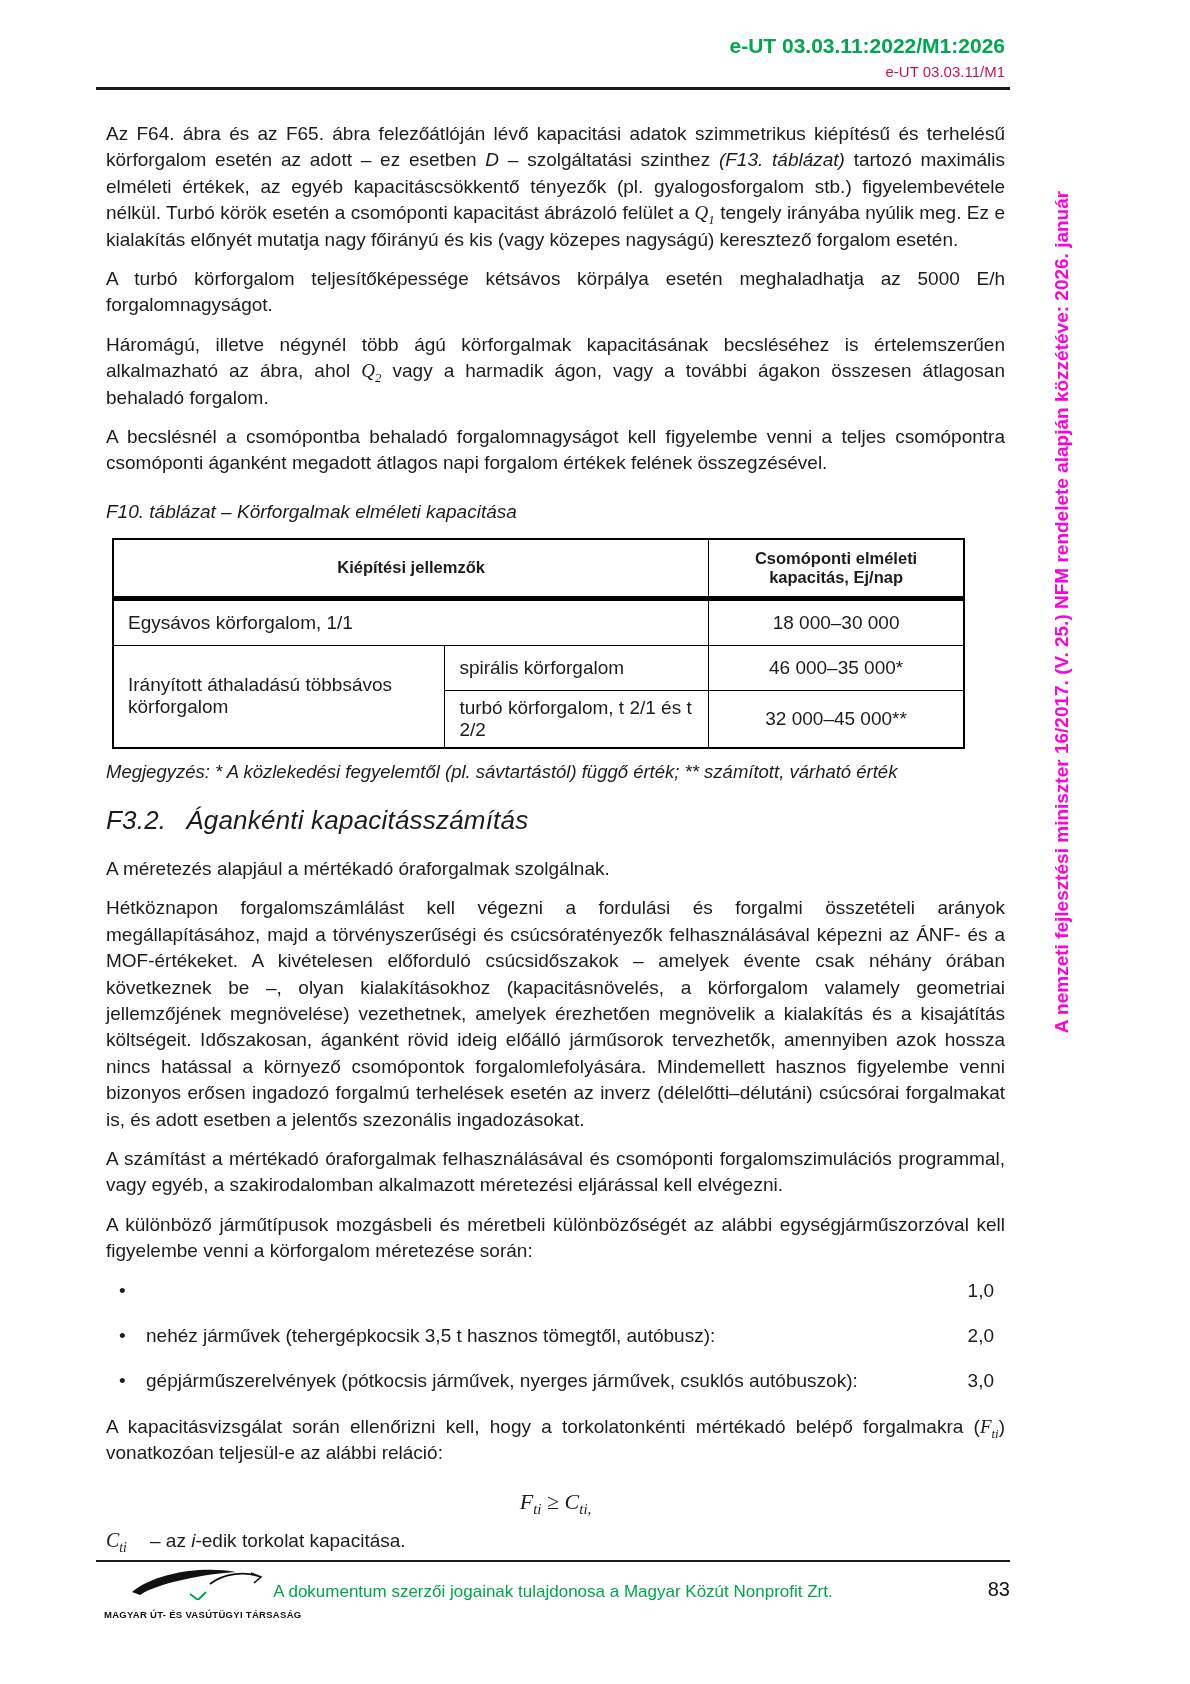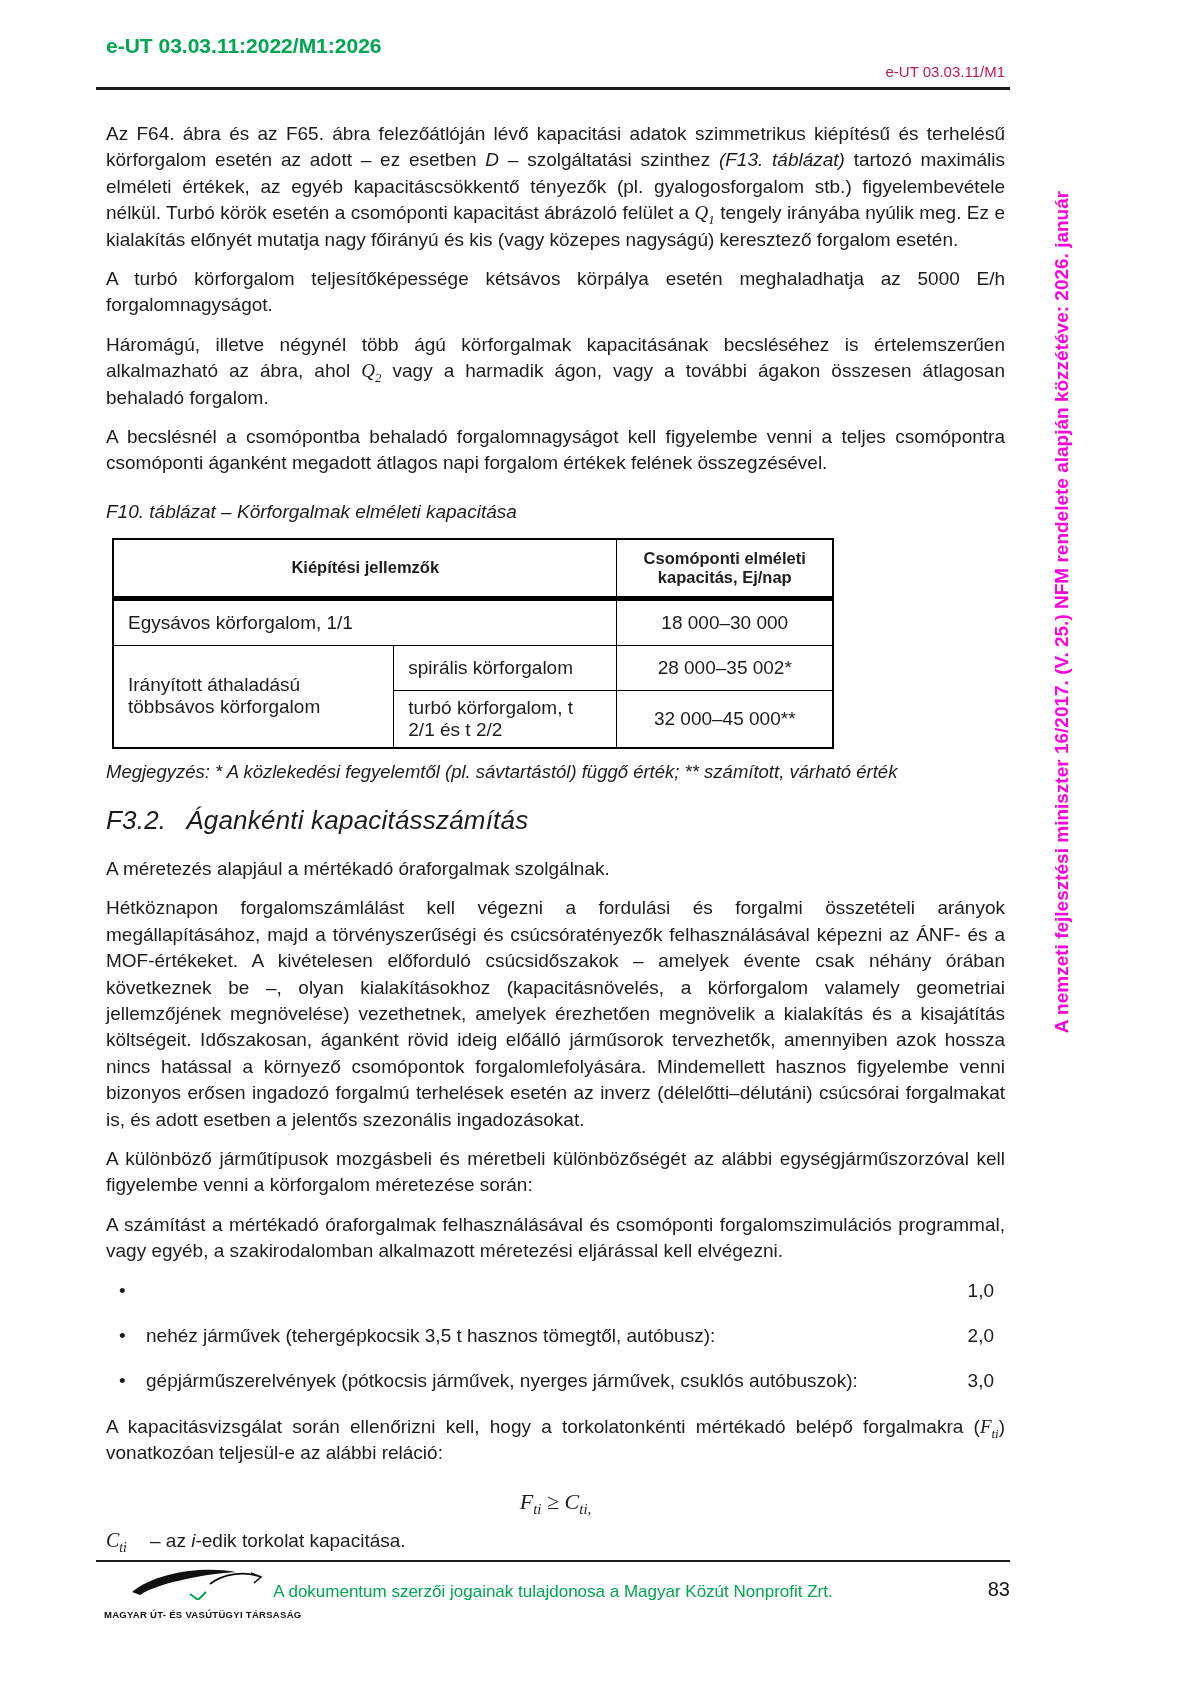--- a/index.html
+++ b/index.html
@@ -6,41 +6,41 @@
   .page{
     position:relative;
     width:1190px;height:1684px;
     background:#ffffff;
     font-family:"Liberation Sans","DejaVu Sans",sans-serif;
     color:#1c1c1c;
     overflow:hidden;
   }
   .content{position:absolute;left:106px;top:0;width:899px;}
   .doc-code-primary{
-    margin-top:34px;text-align:left;
+    margin-top:34px;text-align:right;
     font-size:21px;font-weight:bold;color:#00a651;
   }
   .doc-code-secondary{
     margin-top:5px;text-align:right;font-size:15px;color:#be185d;
   }
   .header-rule{height:3px;background:#1a1a1a;margin:7px -5px 0 -10px;}
   .bodytext{margin-top:31px;}
   p.para{
     margin:0 0 13px 0;
     font-size:19px;line-height:26.4px;
     text-align:justify;
   }
   .it{font-style:italic;}
   .sf{font-family:"Liberation Serif","DejaVu Serif",serif;}
   sub{font-size:68%;line-height:0;}
   .table-caption{
     margin:24px 0 15px 0;font-size:19px;font-style:italic;text-align:left;
   }
   table.cap-table{
-    width:722px;border-collapse:collapse;border:2px solid #000;margin:0 0 12px 6px;
+    width:853px;border-collapse:collapse;border:2px solid #000;margin:0 0 12px 6px;
   }
   table.cap-table th, table.cap-table td{
     border:1px solid #000;padding:6px 14px;vertical-align:middle;
   }
   table.cap-table tr.head th{
     font-size:16.5px;font-weight:bold;text-align:center;
     border-bottom:5px solid #000;padding:6px 10px;height:44px;
   }
   table.cap-table td{font-size:19px;height:32px;}
   table.cap-table td.num{text-align:center;}
@@ -116,39 +116,39 @@
             <th colspan="2" class="col-ab">Kiépítési jellemzők</th>
             <th class="col-c">Csomóponti elméleti kapacitás, Ej/nap</th>
           </tr>
           <tr>
             <td colspan="2">Egysávos körforgalom, 1/1</td>
             <td class="num">18 000–30 000</td>
           </tr>
           <tr>
             <td rowspan="2" class="col-a">Irányított áthaladású többsávos körforgalom</td>
             <td class="col-b">spirális körforgalom</td>
-            <td class="num col-c">28 000–35 002*</td>
+            <td class="num col-c">46 000–35 000*</td>
           </tr>
           <tr>
             <td>turbó körforgalom, t 2/1 és t 2/2</td>
             <td class="num">32 000–45 000**</td>
           </tr>
         </tbody>
       </table>
 
       <div class="table-note">Megjegyzés: * A közlekedési fegyelemtől (pl. sávtartástól) függő érték; ** számított, várható érték</div>
 
       <div class="section-heading">
         <span class="sec-num">F3.2.</span><span>Ágankénti kapacitásszámítás</span>
       </div>
 
       <p class="para">A méretezés alapjául a mértékadó óraforgalmak szolgálnak.</p>
       <p class="para">Hétköznapon forgalomszámlálást kell végezni a fordulási és forgalmi összetételi arányok megállapításához, majd a törvényszerűségi és csúcsóratényezők felhasználásával képezni az ÁNF- és a MOF-értékeket. A kivételesen előforduló csúcsidőszakok – amelyek évente csak néhány órában következnek be –, olyan kialakításokhoz (kapacitásnövelés, a körforgalom valamely geometriai jellemzőjének megnövelése) vezethetnek, amelyek érezhetően megnövelik a kialakítás és a kisajátítás költségeit. Időszakosan, áganként rövid ideig előálló járműsorok tervezhetők, amennyiben azok hossza nincs hatással a környező csomópontok forgalomlefolyására. Mindemellett hasznos figyelembe venni bizonyos erősen ingadozó forgalmú terhelések esetén az inverz (délelőtti–délutáni) csúcsórai forgalmakat is, és adott esetben a jelentős szezonális ingadozásokat.</p>
+      <p class="para">A számítást a mértékadó óraforgalmak felhasználásával és csomóponti forgalomszimulációs programmal, vagy egyéb, a szakirodalomban alkalmazott méretezési eljárással kell elvégezni.</p>
       <p class="para">A különböző járműtípusok mozgásbeli és méretbeli különbözőségét az alábbi egységjárműszorzóval kell figyelembe venni a körforgalom méretezése során:</p>
-      <p class="para">A számítást a mértékadó óraforgalmak felhasználásával és csomóponti forgalomszimulációs programmal, vagy egyéb, a szakirodalomban alkalmazott méretezési eljárással kell elvégezni.</p>
 
       <div class="bullet-row">
         <span class="bullet-dot">•</span>
         <span class="bullet-value">1,0</span>
       </div>
       <div class="bullet-row">
         <span class="bullet-dot">•</span>
         <span class="bullet-label">nehéz járművek (tehergépkocsik 3,5 t hasznos tömegtől, autóbusz):</span>
         <span class="bullet-value">2,0</span>
       </div>

